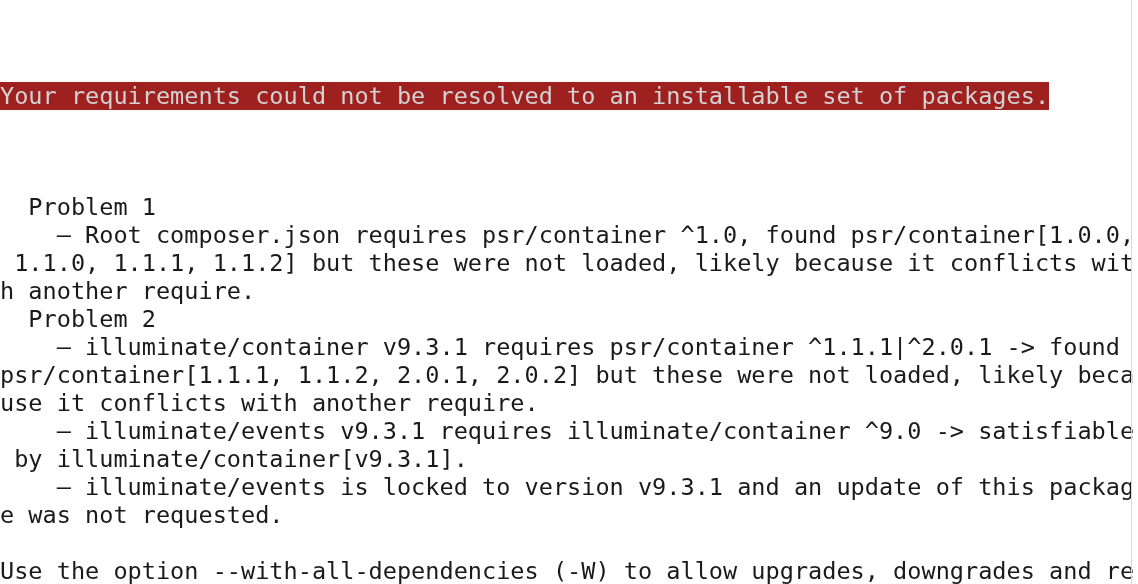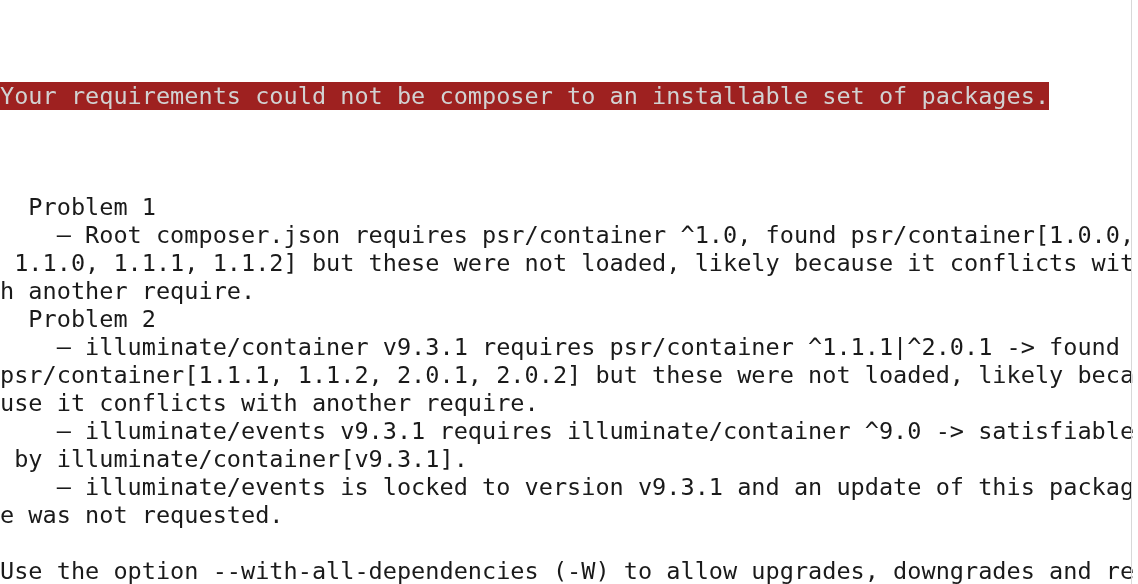--- a/index.html
+++ b/index.html
@@ -60,18 +60,18 @@
 
   .out-line.blank {
     height: 28px;
   }
 </style>
 </head>
 <body>
 
 <div id="terminal-output">
 
-  <div class="out-line banner"><span class="banner-run">Your requirements could not be composer to an installable set of packages.</span></div>
+  <div class="out-line banner"><span class="banner-run">Your requirements could not be resolved to an installable set of packages.</span></div>
 
   <div id="output-body"><div class="out-line">  Problem 1</div><div class="out-line">    – Root composer.json requires psr/container ^1.0, found psr/container[1.0.0,</div><div class="out-line"> 1.1.0, 1.1.1, 1.1.2] but these were not loaded, likely because it conflicts wit</div><div class="out-line">h another require.</div><div class="out-line">  Problem 2</div><div class="out-line">    – illuminate/container v9.3.1 requires psr/container ^1.1.1|^2.0.1 -&gt; found</div><div class="out-line">psr/container[1.1.1, 1.1.2, 2.0.1, 2.0.2] but these were not loaded, likely beca</div><div class="out-line">use it conflicts with another require.</div><div class="out-line">    – illuminate/events v9.3.1 requires illuminate/container ^9.0 -&gt; satisfiable</div><div class="out-line"> by illuminate/container[v9.3.1].</div><div class="out-line">    – illuminate/events is locked to version v9.3.1 and an update of this packag</div><div class="out-line">e was not requested.</div><div class="out-line blank"></div><div class="out-line">Use the option --with-all-dependencies (-W) to allow upgrades, downgrades and re</div></div>
 
   <div id="scroll-gutter"></div>
 </div>
 
 </body></html>

